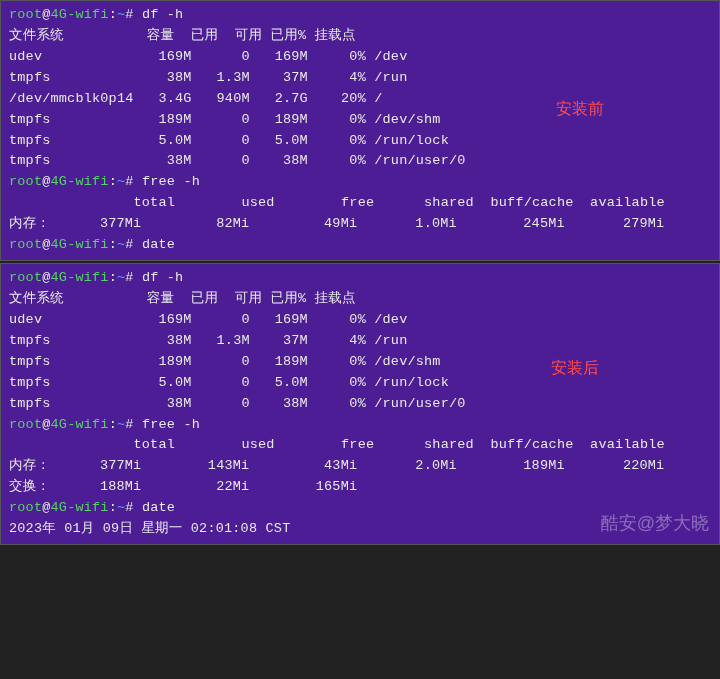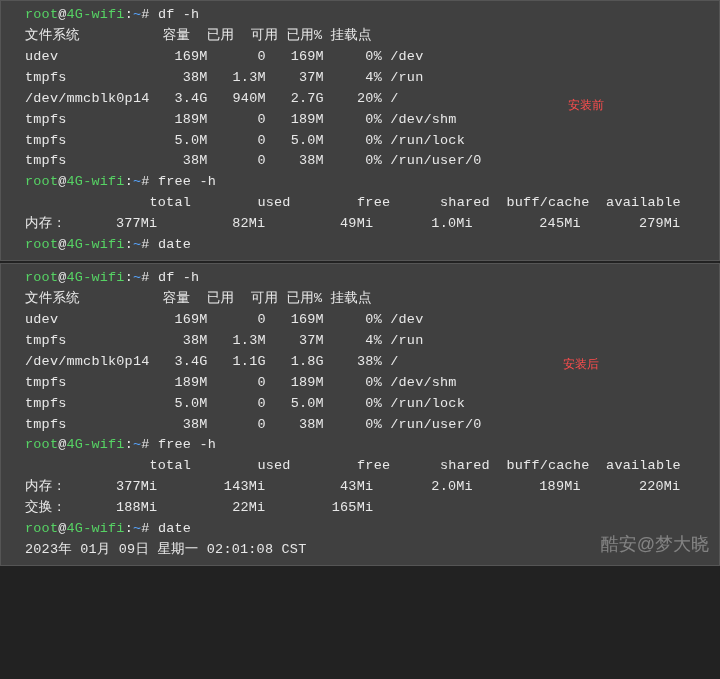--- a/index.html
+++ b/index.html
@@ -7,39 +7,39 @@
     background: #222;
     font-family: "Consolas", "Monaco", "Courier New", monospace;
     font-size: 13.5px;
     line-height: 1.55;
     color: #e8e8e8;
     width: 720px;
     height: 679px;
     overflow: hidden;
   }
   .panel {
-    background: #404040;
+    background: #4c1d95;
     border: 1px solid #555;
-    padding: 4px 24px;
+    padding: 4px 8px;
     position: relative;
   }
   .panel + .panel { margin-top: 2px; }
   .line { white-space: pre; letter-spacing: 0.2px; }
   .prompt-user { color: #56d364; }
   .prompt-at { color: #e8e8e8; }
   .prompt-host { color: #56d364; }
   .prompt-path { color: #58a6ff; }
   .prompt-sym { color: #e8e8e8; }
   .cmd { color: #e8e8e8; }
   .hdr { color: #e8e8e8; font-weight: 500; }
   .annotation {
     position: absolute;
     color: #ff4d4d;
-    font-family: Liberation Mono, monospace;
-    font-size: 12px;
+    font-family: Liberation Sans, sans-serif;
+    font-size: 16px;
     font-weight: 500;
   }
   .watermark {
     position: absolute;
     bottom: 6px;
     right: 10px;
     color: rgba(255,255,255,0.35);
     font-family: "Microsoft YaHei", sans-serif;
     font-size: 18px;
     pointer-events: none;
@@ -62,21 +62,20 @@
     <div class="line">内存：      377Mi         82Mi         49Mi       1.0Mi        245Mi       279Mi</div>
     <div class="line"><span class="prompt-user">root</span><span class="prompt-at">@</span><span class="prompt-host">4G-wifi</span><span class="prompt-sym">:</span><span class="prompt-path">~</span><span class="prompt-sym"># </span><span class="cmd">date</span></div>
   <div class="annotation" style="top:96px; right:115px;">安装前</div>
 </div>
 
 <div class="panel" id="panel-after">
     <div class="line"><span class="prompt-user">root</span><span class="prompt-at">@</span><span class="prompt-host">4G-wifi</span><span class="prompt-sym">:</span><span class="prompt-path">~</span><span class="prompt-sym"># </span><span class="cmd">df -h</span></div>
     <div class="line hdr">文件系统          容量  已用  可用 已用% 挂载点</div>
     <div class="line">udev              169M      0   169M     0% /dev</div>
     <div class="line">tmpfs              38M   1.3M    37M     4% /run</div>
-    <div class="line">/dev/mmcblk0p14   3.4G   1.1G   1.8G    38% /</div>
     <div class="line">tmpfs             189M      0   189M     0% /dev/shm</div>
     <div class="line">tmpfs             5.0M      0   5.0M     0% /run/lock</div>
     <div class="line">tmpfs              38M      0    38M     0% /run/user/0</div>
     <div class="line"><span class="prompt-user">root</span><span class="prompt-at">@</span><span class="prompt-host">4G-wifi</span><span class="prompt-sym">:</span><span class="prompt-path">~</span><span class="prompt-sym"># </span><span class="cmd">free -h</span></div>
     <div class="line hdr">               total        used        free      shared  buff/cache  available</div>
     <div class="line">内存：      377Mi        143Mi         43Mi       2.0Mi        189Mi       220Mi</div>
     <div class="line">交换：      188Mi         22Mi        165Mi                                     </div>
     <div class="line"><span class="prompt-user">root</span><span class="prompt-at">@</span><span class="prompt-host">4G-wifi</span><span class="prompt-sym">:</span><span class="prompt-path">~</span><span class="prompt-sym"># </span><span class="cmd">date</span></div>
     <div class="line">2023年 01月 09日 星期一 02:01:08 CST</div>
   <div class="annotation" style="top:92px; right:120px;">安装后</div>

